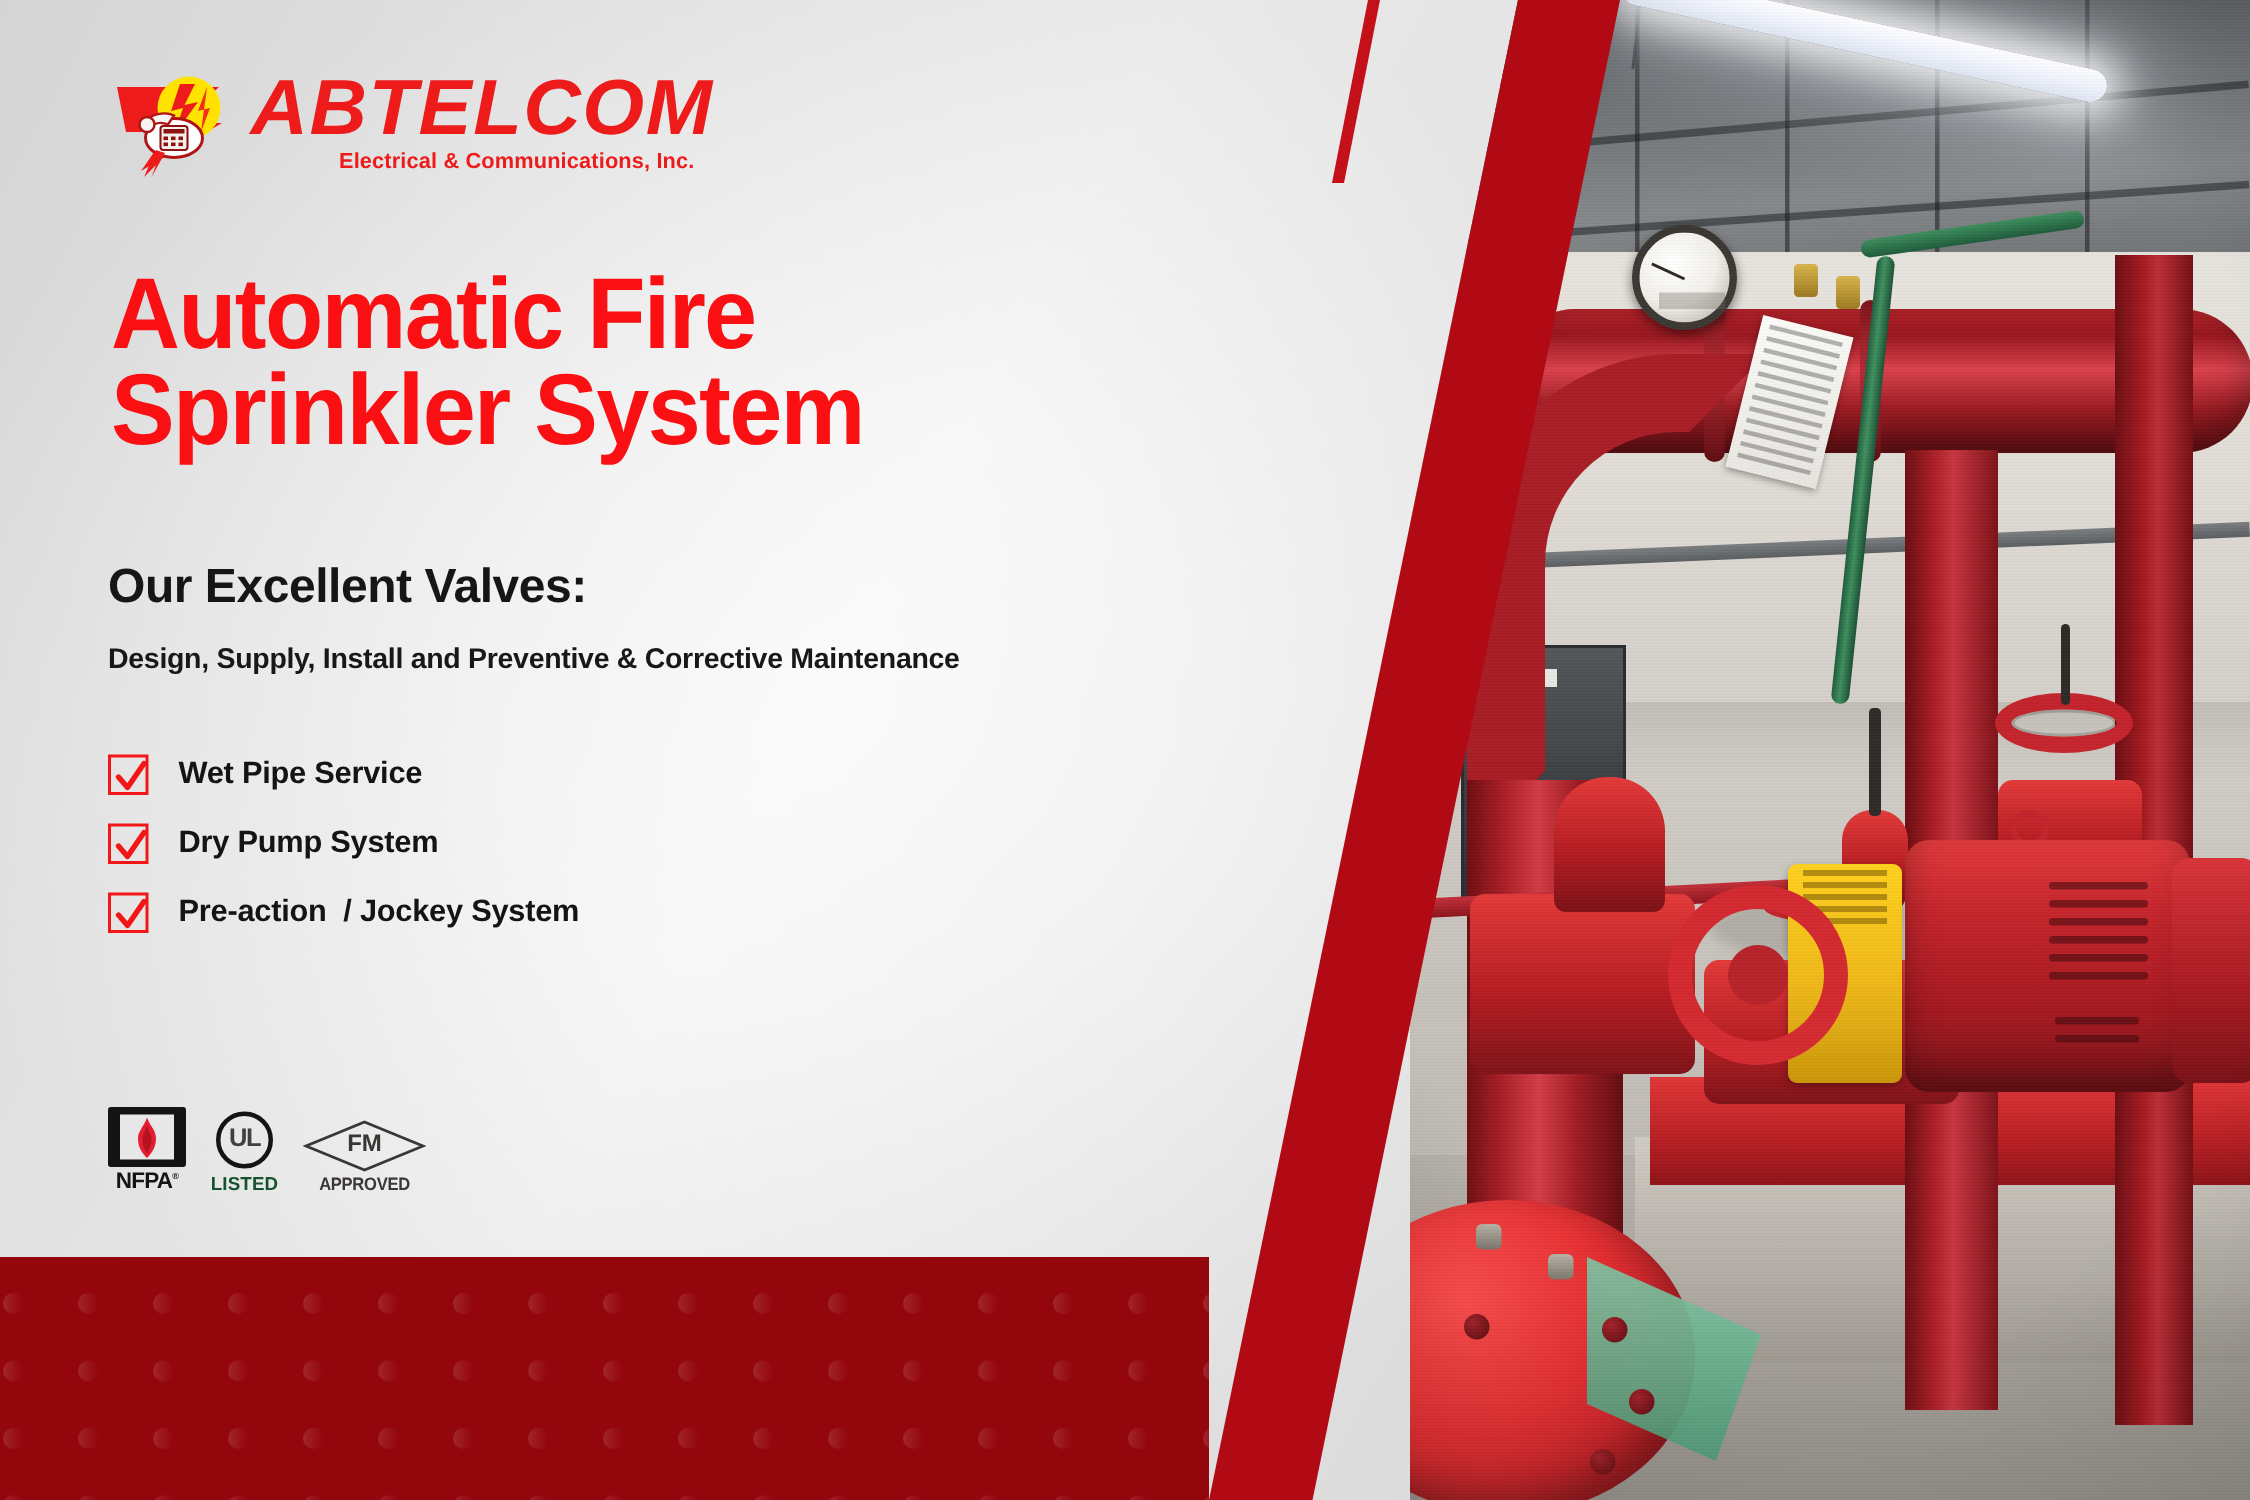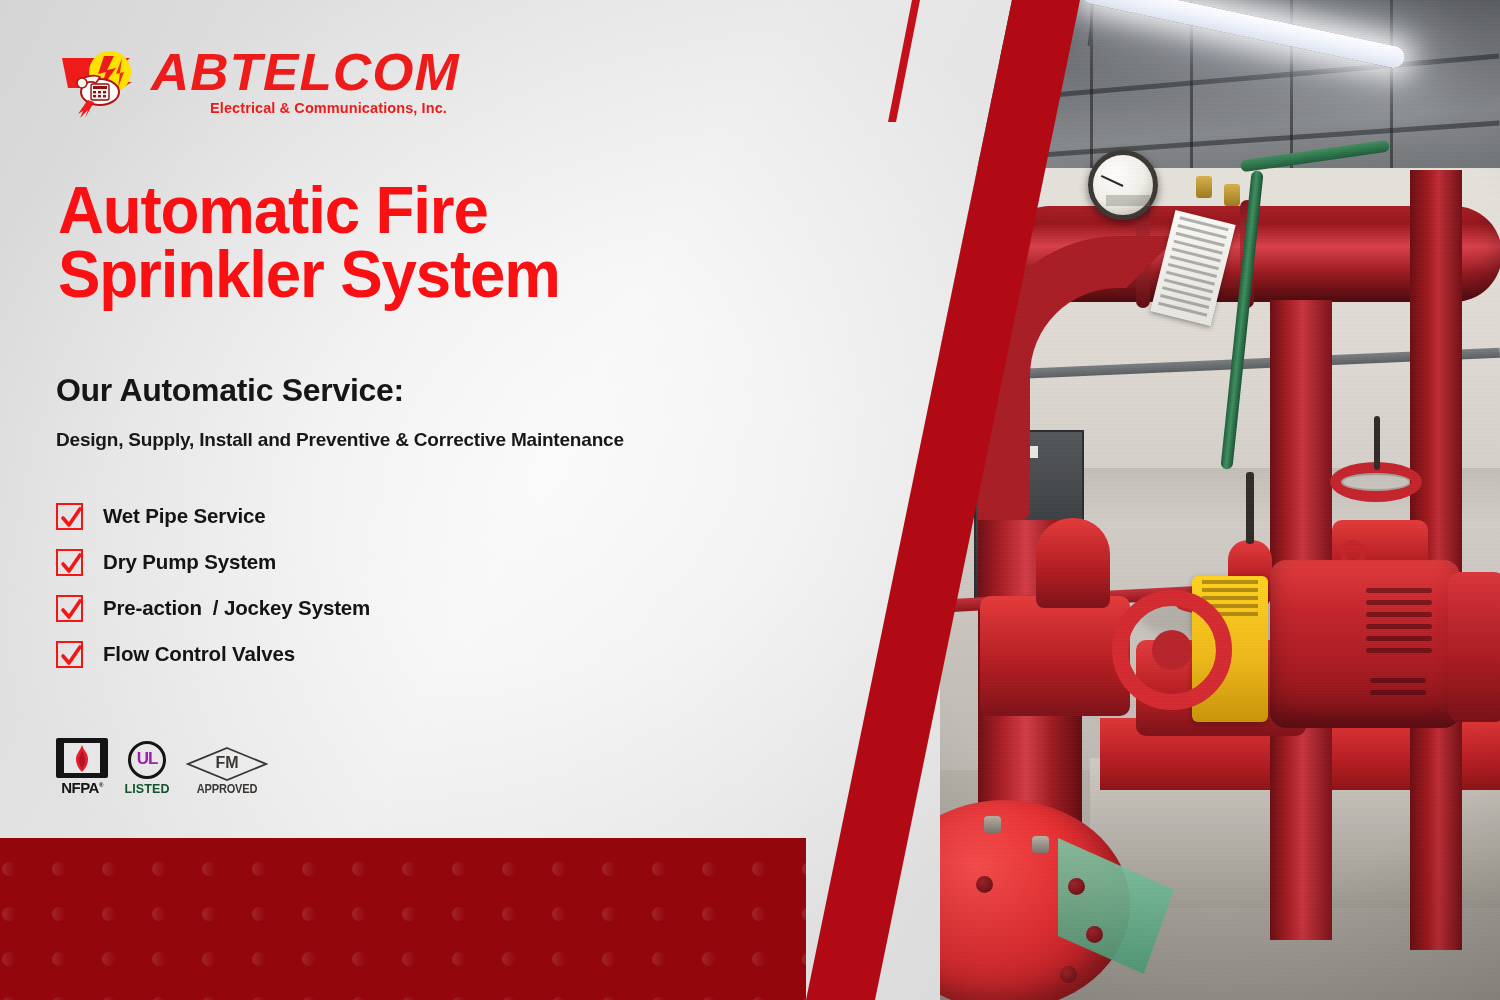--- a/index.html
+++ b/index.html
@@ -307,21 +307,21 @@
     background:#93060c;
     clip-path:polygon(0 0, 806px 0, 806px 162px, 0 162px);
   }
   .footer-dots {
     position:absolute; left:0; top:860px; width:820px; height:140px;
     clip-path:polygon(0 0, 806px 0, 806px 140px, 0 140px);
   }
   .footer-dots svg { display:block; }
 
   
-  .content { position:absolute; left:0; top:0; width:1060px; height:1000px; }
+  .content { position:absolute; left:16px; top:0; width:1060px; height:1000px; }
 
   
   .logo { position:absolute; left:58px; top:48px; width:470px; height:72px; }
   .logo-mark { position:absolute; left:0; top:0; width:96px; height:70px; }
   .logo-text { position:absolute; left:96px; top:-2px; }
   .logo-word {
     font-family:"Liberation Sans", sans-serif;
     font-weight:bold; font-style:italic;
     font-size:52px; letter-spacing:1px; color:#ee1b1b; line-height:1;
     transform:scaleX(1.02);
@@ -384,21 +384,21 @@
   }
   .nfpa-word sup { font-size:6px; vertical-align:super; }
 
   .badge-ul { width:50px; text-align:center; }
   .ul-circle {
     width:38px; height:38px; border-radius:50%; border:3.5px solid #141414;
     margin:0 auto; position:relative;
   }
   .ul-mono {
     position:absolute; left:0; top:5px; width:100%; text-align:center;
-    font-weight:bold; font-size:17px; color:#a21caf; letter-spacing:-1px;
+    font-weight:bold; font-size:17px; color:#404040; letter-spacing:-1px;
   }
   .ul-word {
     font-weight:bold; font-size:12.5px; color:#14532d; letter-spacing:.1px; margin-top:3px;
   }
 
   .badge-fm { width:82px; text-align:center; }
   .fm-diamond { position:relative; height:36px; }
   .fm-diamond svg { display:block; }
   .fm-letters {
     position:absolute; left:0; top:8px; width:100%; text-align:center;
@@ -577,21 +577,21 @@
         <div class="logo-word">ABTELCOM</div>
         <div class="logo-sub">Electrical &amp; Communications, Inc.</div>
       </div>
     </div>
 
     <h1 class="headline">
       <span>Automatic Fire</span>
       <span>Sprinkler System</span>
     </h1>
 
-    <div class="svc-head">Our Automatic Service:</div>
+    <div class="svc-head">Our Excellent Valves:</div>
     <div class="svc-sub">Design, Supply, Install and Preventive &amp; Corrective Maintenance</div>
 
     <div class="checklist">
       <div class="check-row">
         <span class="check-box">
           <svg width="23" height="24" viewBox="0 0 23 24">
               <path d="M3 12 L9 19 L20 3" stroke="#f21616" stroke-width="3.6" fill="none" stroke-linecap="round" stroke-linejoin="round"></path>
             </svg>
         </span>
         <span class="check-label">Wet Pipe Service</span>
@@ -604,28 +604,20 @@
         </span>
         <span class="check-label">Dry Pump System</span>
       </div>
       <div class="check-row">
         <span class="check-box">
           <svg width="23" height="24" viewBox="0 0 23 24">
               <path d="M3 12 L9 19 L20 3" stroke="#f21616" stroke-width="3.6" fill="none" stroke-linecap="round" stroke-linejoin="round"></path>
             </svg>
         </span>
         <span class="check-label">Pre-action  / Jockey System</span>
-      </div>
-      <div class="check-row">
-        <span class="check-box">
-          <svg width="23" height="24" viewBox="0 0 23 24">
-              <path d="M3 12 L9 19 L20 3" stroke="#f21616" stroke-width="3.6" fill="none" stroke-linecap="round" stroke-linejoin="round"></path>
-            </svg>
-        </span>
-        <span class="check-label">Flow Control Valves</span>
       </div>
     </div>
 
     <div class="badges">
 
       <div class="badge badge-nfpa">
         <div class="nfpa-frame">
           <div class="nfpa-hole"></div>
           <div class="nfpa-flame">
             <svg width="18" height="27" viewBox="0 0 18 27">

